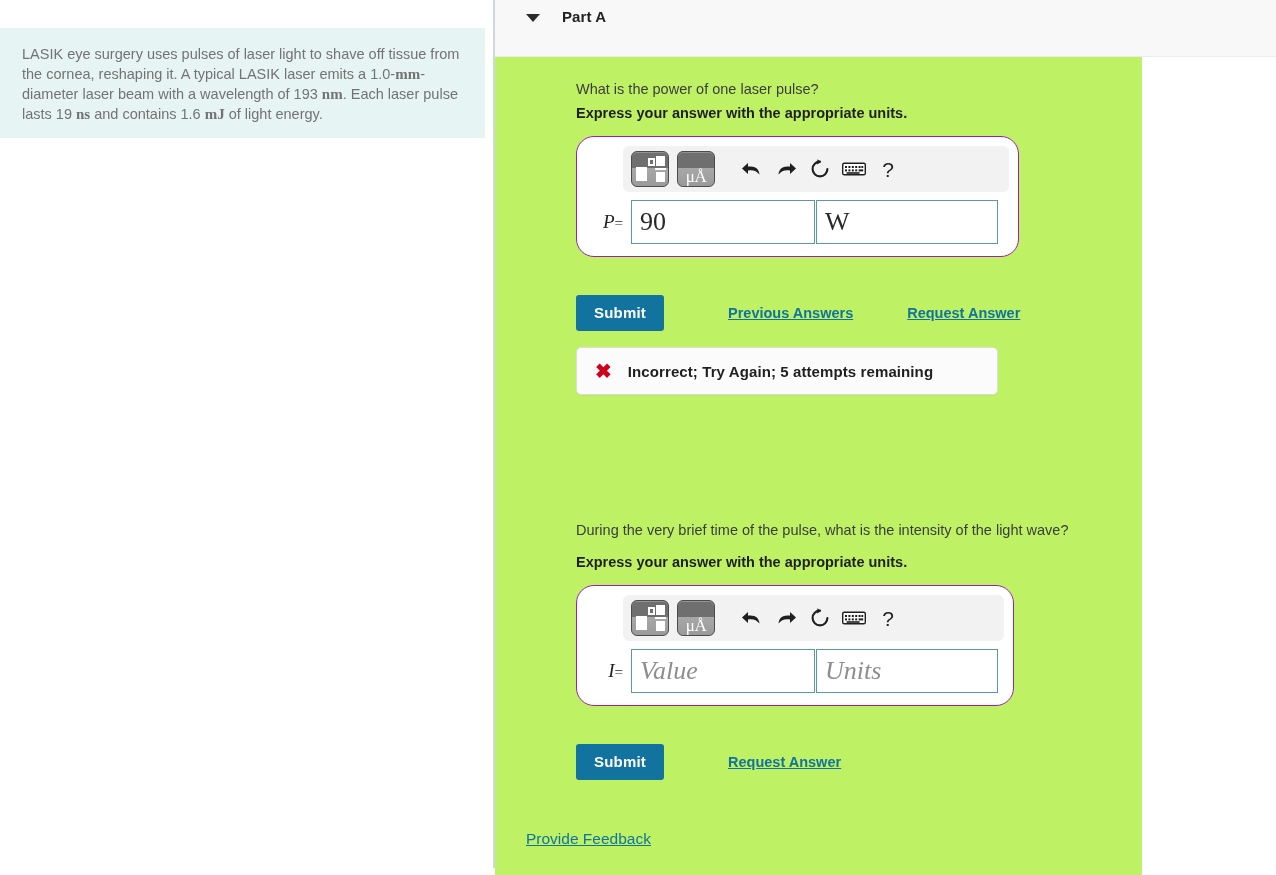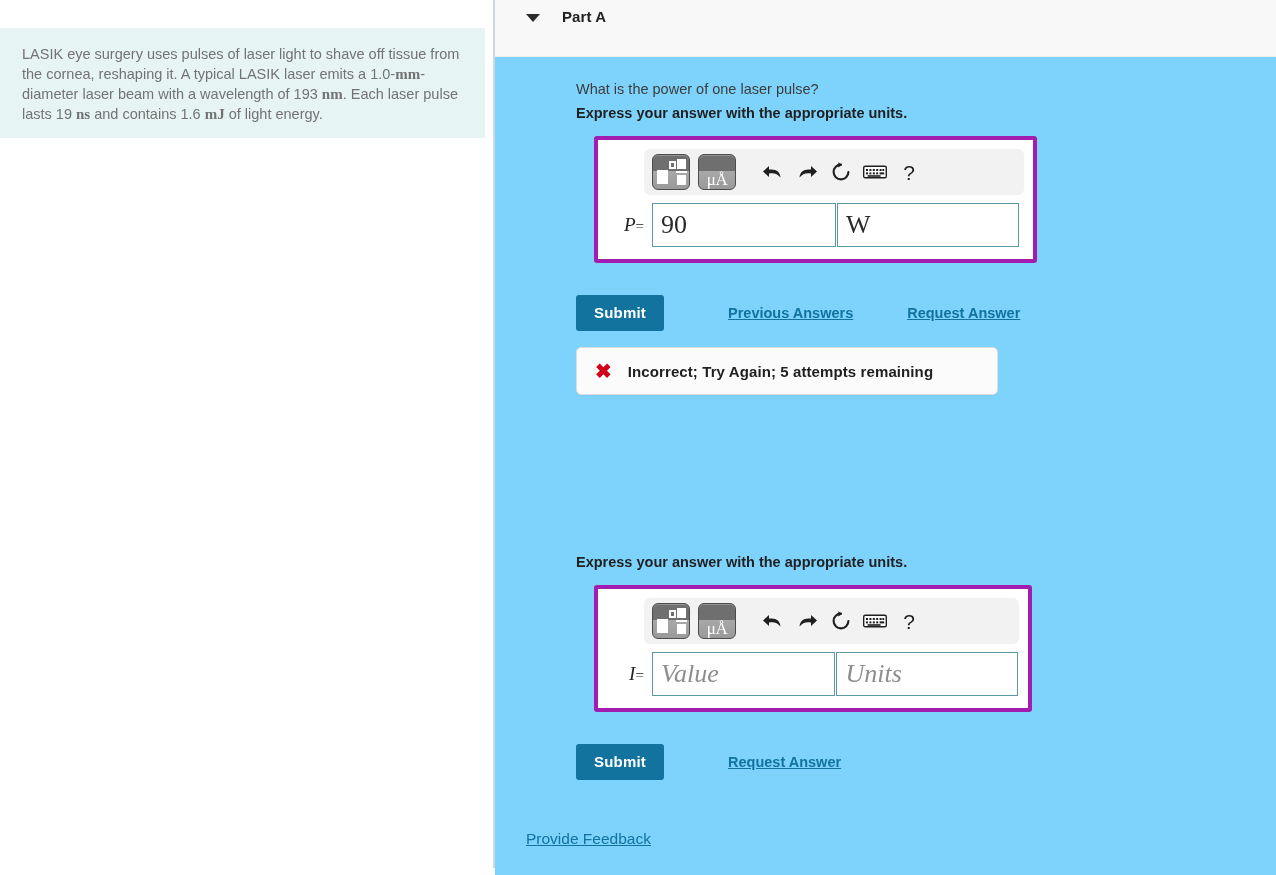--- a/index.html
+++ b/index.html
@@ -49,23 +49,23 @@
     width: 2px;
     height: 868px;
     background: #ccd9de;
   }
 
   
   #right-pane {
     position: absolute;
     left: 495px;
     top: 0;
-    width: 781px;
+    width: 647px;
     height: 875px;
-    background: #7dd3fc;
+    background: #bef264;
   }
 
   .part-header {
     position: absolute;
     left: 0;
     width: 781px;
     background: #f8f8f8;
     border-bottom: 1px solid #ececec;
     box-sizing: border-box;
   }
@@ -105,24 +105,23 @@
     font-size: 14.5px;
     font-weight: bold;
     color: #1f1f1f;
     line-height: 19px;
   }
 
   
   .answer-box {
     position: absolute;
     box-sizing: border-box;
-    border: 4px solid #a21caf;
-    border-radius: 3px;
+    border: 1px solid #a21caf;
+    border-radius: 18px;
     background: #ffffff;
-    margin-left: 18px;
   }
   .mathtoolbar {
     margin: 9px 9px 0 46px;
     background: #f2f2f2;
     border-radius: 6px;
     height: 46px;
     display: flex;
     align-items: center;
     padding-left: 8px;
     box-sizing: border-box;
@@ -367,20 +366,21 @@
     <div class="link">Previous Answers</div>
     <div class="link second">Request Answer</div>
   </div>
 
   <div id="feedback-alert">
     <span class="xmark">✖</span>
     <span class="msg">Incorrect; Try Again; 5 attempts remaining</span>
   </div>
 
 
+  <div class="question-text" style="top:521px;">During the very brief time of the pulse, what is the intensity of the light wave?</div>
   <div class="express-text" style="top:553px;">Express your answer with the appropriate units.</div>
 
   <div class="answer-box" style="left:81px; top:585px; width:438px;">
     <div class="mathtoolbar">
       <div class="tb-btn ic-tpl">
         <span class="gl r1"></span>
           <span class="gl r2"></span>
           <span class="gl r3"></span>
           <span class="gl r4"></span>
           <span class="gl r5"></span>

